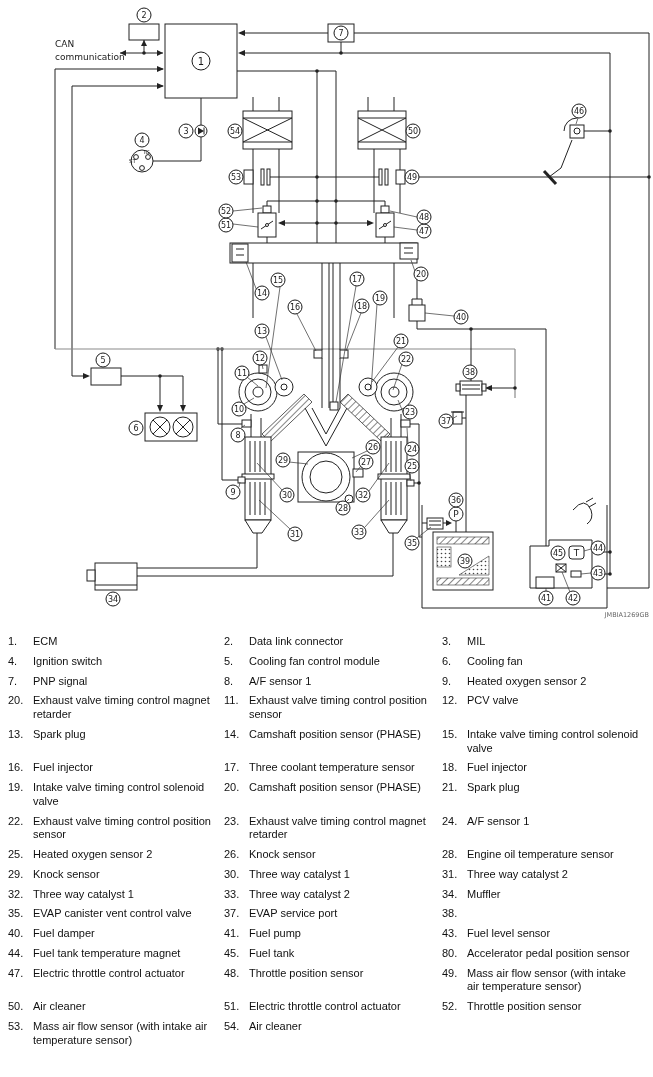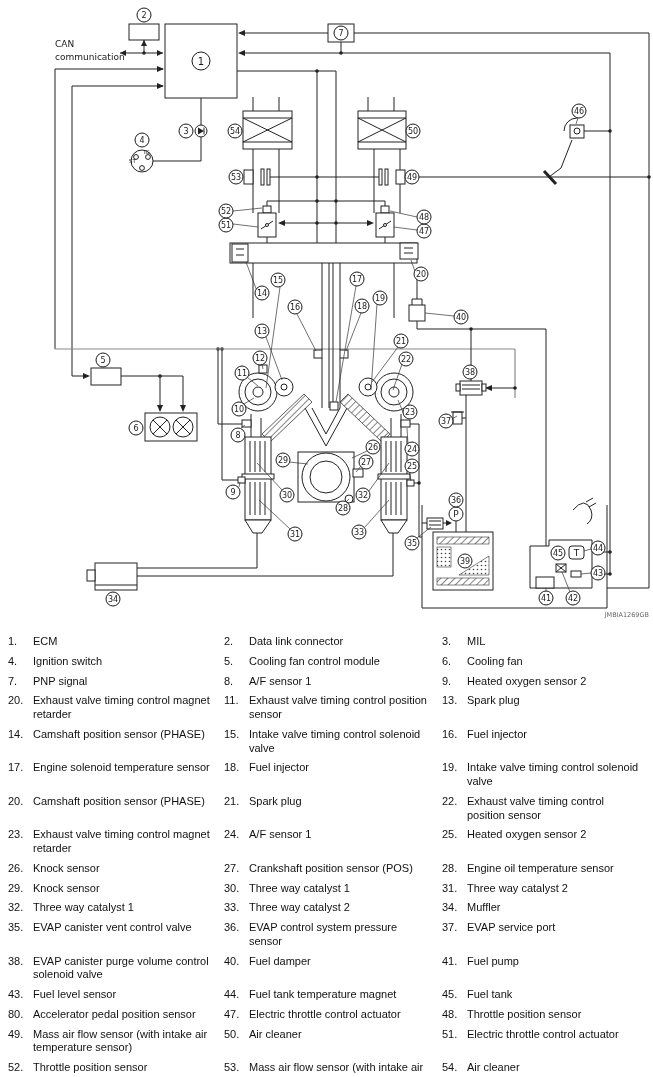--- a/index.html
+++ b/index.html
@@ -700,20 +700,24 @@
   <div class="cell">
     <span class="num">20.</span>
     <span class="lbl">Exhaust valve timing control magnet retarder</span>
   </div>
 
   <div class="cell">
     <span class="num">11.</span>
     <span class="lbl">Exhaust valve timing control position sensor</span>
   </div>
 
+  <div class="cell">
+    <span class="num">12.</span>
+    <span class="lbl">PCV valve</span>
+  </div>
 
   <div class="cell">
     <span class="num">13.</span>
     <span class="lbl">Spark plug</span>
   </div>
 
   <div class="cell">
     <span class="num">14.</span>
     <span class="lbl">Camshaft position sensor (PHASE)</span>
   </div>
@@ -723,21 +727,21 @@
     <span class="lbl">Intake valve timing control solenoid valve</span>
   </div>
 
   <div class="cell">
     <span class="num">16.</span>
     <span class="lbl">Fuel injector</span>
   </div>
 
   <div class="cell">
     <span class="num">17.</span>
-    <span class="lbl">Engine solenoid temperature sensor</span>
+    <span class="lbl">Three coolant temperature sensor</span>
   </div>
 
   <div class="cell">
     <span class="num">18.</span>
     <span class="lbl">Fuel injector</span>
   </div>
 
   <div class="cell">
     <span class="num">19.</span>
     <span class="lbl">Intake valve timing control solenoid valve</span>
@@ -771,24 +775,20 @@
   <div class="cell">
     <span class="num">25.</span>
     <span class="lbl">Heated oxygen sensor 2</span>
   </div>
 
   <div class="cell">
     <span class="num">26.</span>
     <span class="lbl">Knock sensor</span>
   </div>
 
-  <div class="cell">
-    <span class="num">27.</span>
-    <span class="lbl">Crankshaft position sensor (POS)</span>
-  </div>
 
   <div class="cell">
     <span class="num">28.</span>
     <span class="lbl">Engine oil temperature sensor</span>
   </div>
 
   <div class="cell">
     <span class="num">29.</span>
     <span class="lbl">Knock sensor</span>
   </div>
@@ -816,33 +816,28 @@
   <div class="cell">
     <span class="num">34.</span>
     <span class="lbl">Muffler</span>
   </div>
 
   <div class="cell">
     <span class="num">35.</span>
     <span class="lbl">EVAP canister vent control valve</span>
   </div>
 
-  <div class="cell">
-    <span class="num">36.</span>
-    <span class="lbl">EVAP control system pressure sensor</span>
-  </div>
 
   <div class="cell">
     <span class="num">37.</span>
     <span class="lbl">EVAP service port</span>
   </div>
 
   <div class="cell">
     <span class="num">38.</span>
-    <span class="lbl">EVAP canister purge volume control solenoid valve</span>
   </div>
 
 
   <div class="cell">
     <span class="num">40.</span>
     <span class="lbl">Fuel damper</span>
   </div>
 
   <div class="cell">
     <span class="num">41.</span>

